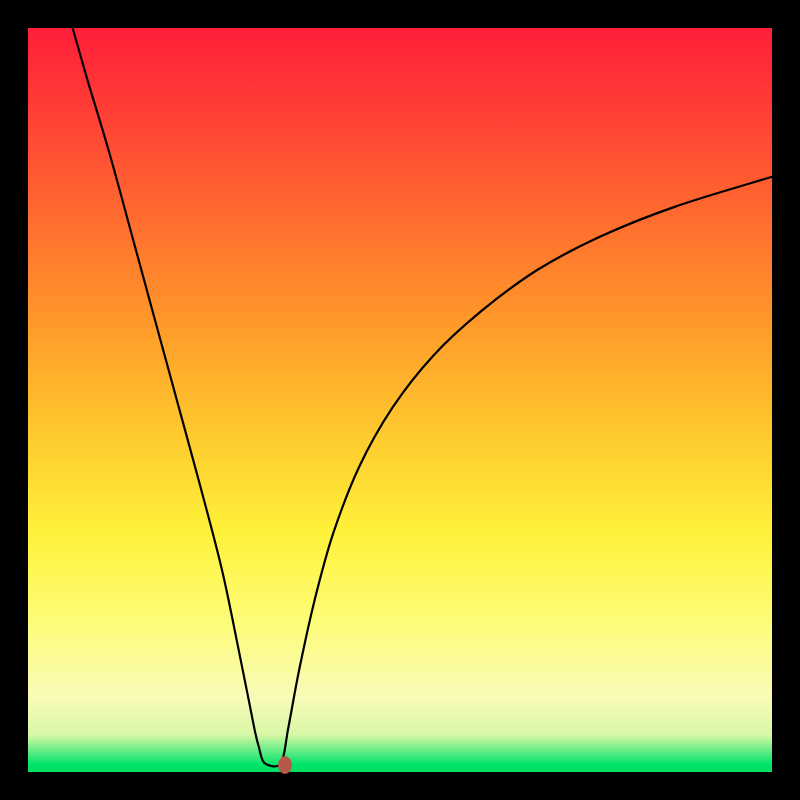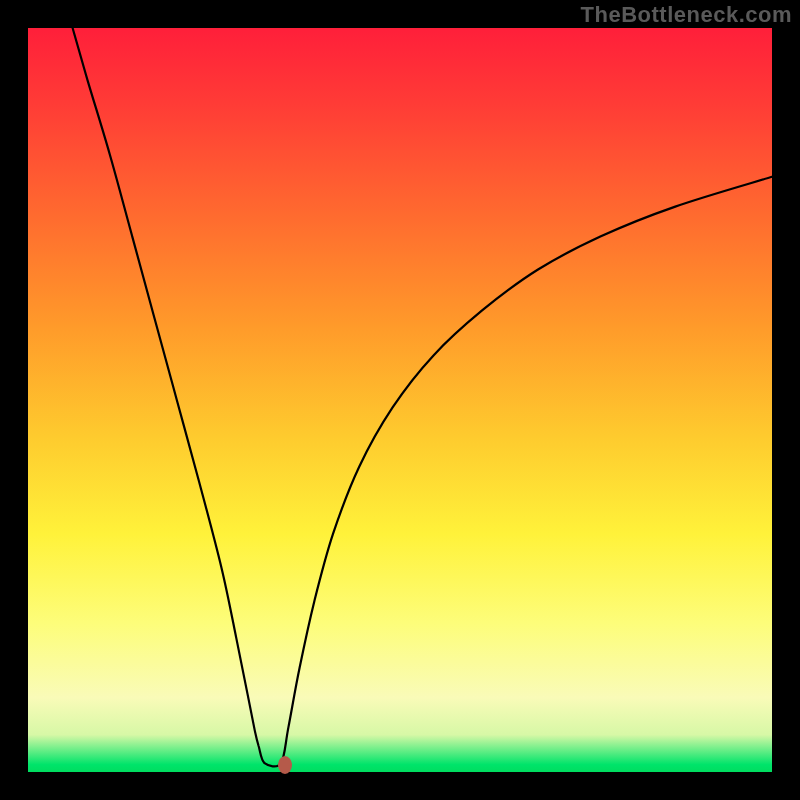--- a/index.html
+++ b/index.html
@@ -65,21 +65,20 @@
     background: #b55a4a;
     transform: translate(-50%, -50%);
     z-index: 3;
   }
 </style>
 </head>
 <body>
 
 <div class="frame">
 
-  <div class="watermark">TheBottleneck.com</div>
 
   <div class="plot">
 
     <svg class="curve" viewBox="0 0 744 744" preserveAspectRatio="none">
       <path fill="none" stroke="#000" stroke-width="2.2" stroke-linejoin="round" stroke-linecap="round" d="M 44.6 0.0 C 47.1 8.7, 53.3 31.0, 59.5 52.1 C 65.7 73.2, 74.4 100.4, 81.8 126.5 C 89.3 152.5, 96.7 181.0, 104.2 208.3 C 111.6 235.6, 119.0 262.9, 126.5 290.2 C 133.9 317.4, 141.4 344.7, 148.8 372.0 C 156.2 399.3, 163.7 425.9, 171.1 453.8 C 178.6 481.7, 187.2 513.4, 193.4 539.4 C 199.6 565.4, 204.0 589.0, 208.3 610.1 C 212.7 631.2, 216.4 650.4, 219.5 665.9 C 222.6 681.4, 225.1 694.4, 226.9 703.1 C 228.8 711.8, 229.0 712.6, 230.6 718.0 C 232.3 723.3, 232.9 732.2, 236.6 735.1 C 240.3 737.9, 249.0 741.0, 253.0 735.1 C 256.9 729.1, 257.3 715.2, 260.4 699.4 C 263.5 683.5, 267.2 660.9, 271.6 639.8 C 275.9 618.8, 280.9 595.2, 286.4 572.9 C 292.0 550.6, 297.6 528.2, 305.0 505.9 C 312.5 483.6, 321.2 460.0, 331.1 439.0 C 341.0 417.9, 352.2 398.0, 364.6 379.4 C 377.0 360.8, 390.6 343.5, 405.5 327.4 C 420.4 311.2, 436.5 297.0, 453.8 282.7 C 471.2 268.5, 489.8 254.2, 509.6 241.8 C 529.5 229.4, 549.9 218.9, 572.9 208.3 C 595.8 197.8, 618.8 188.5, 647.3 178.6 C 675.8 168.6, 727.9 153.8, 744.0 148.8"></path>
     </svg>
 
     <div class="marker" style="left: 256.68px; top: 736.56px;"></div>
 
   </div>

